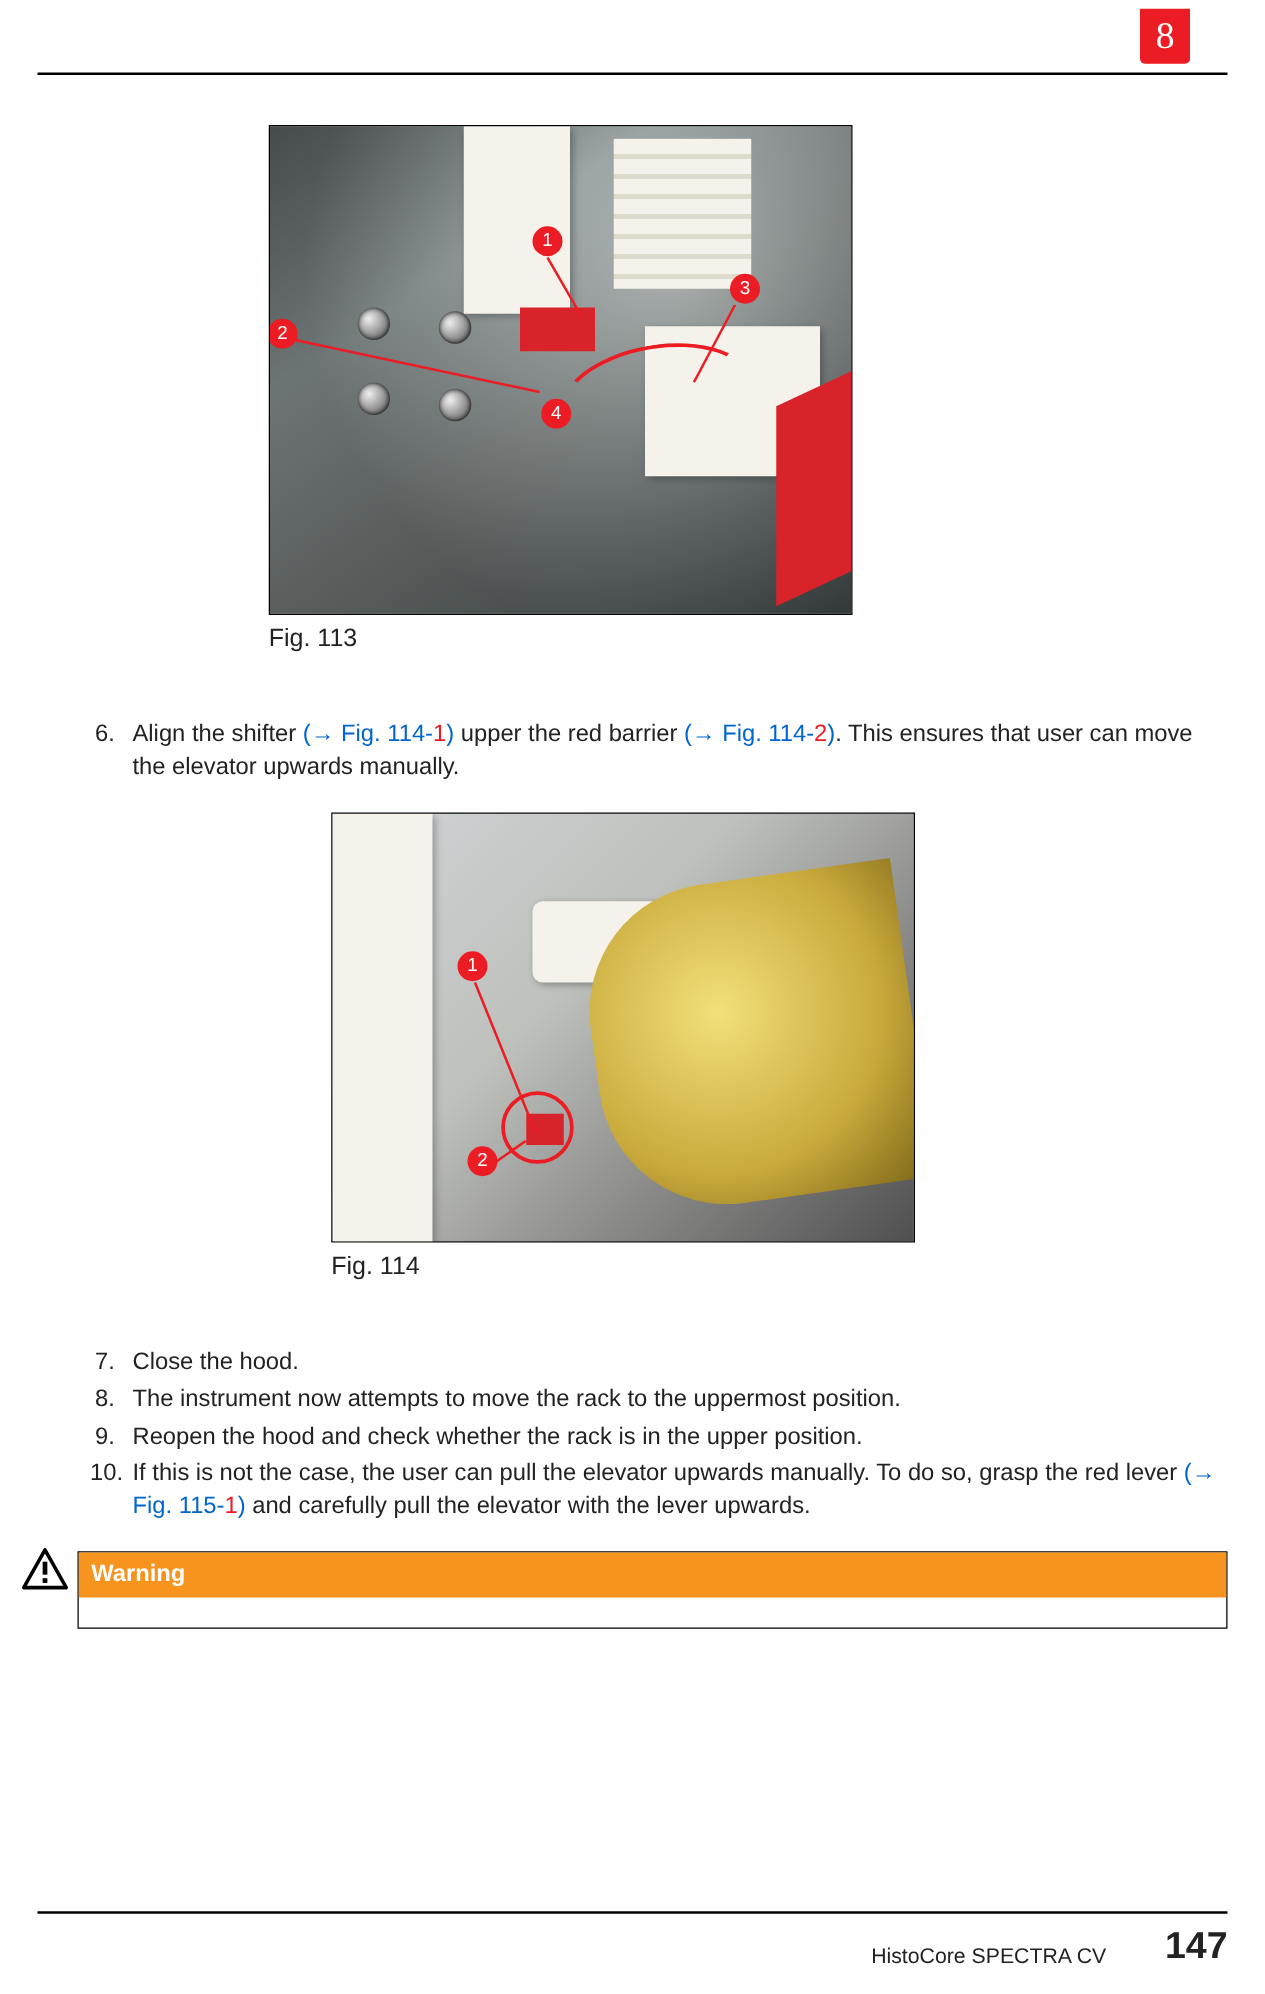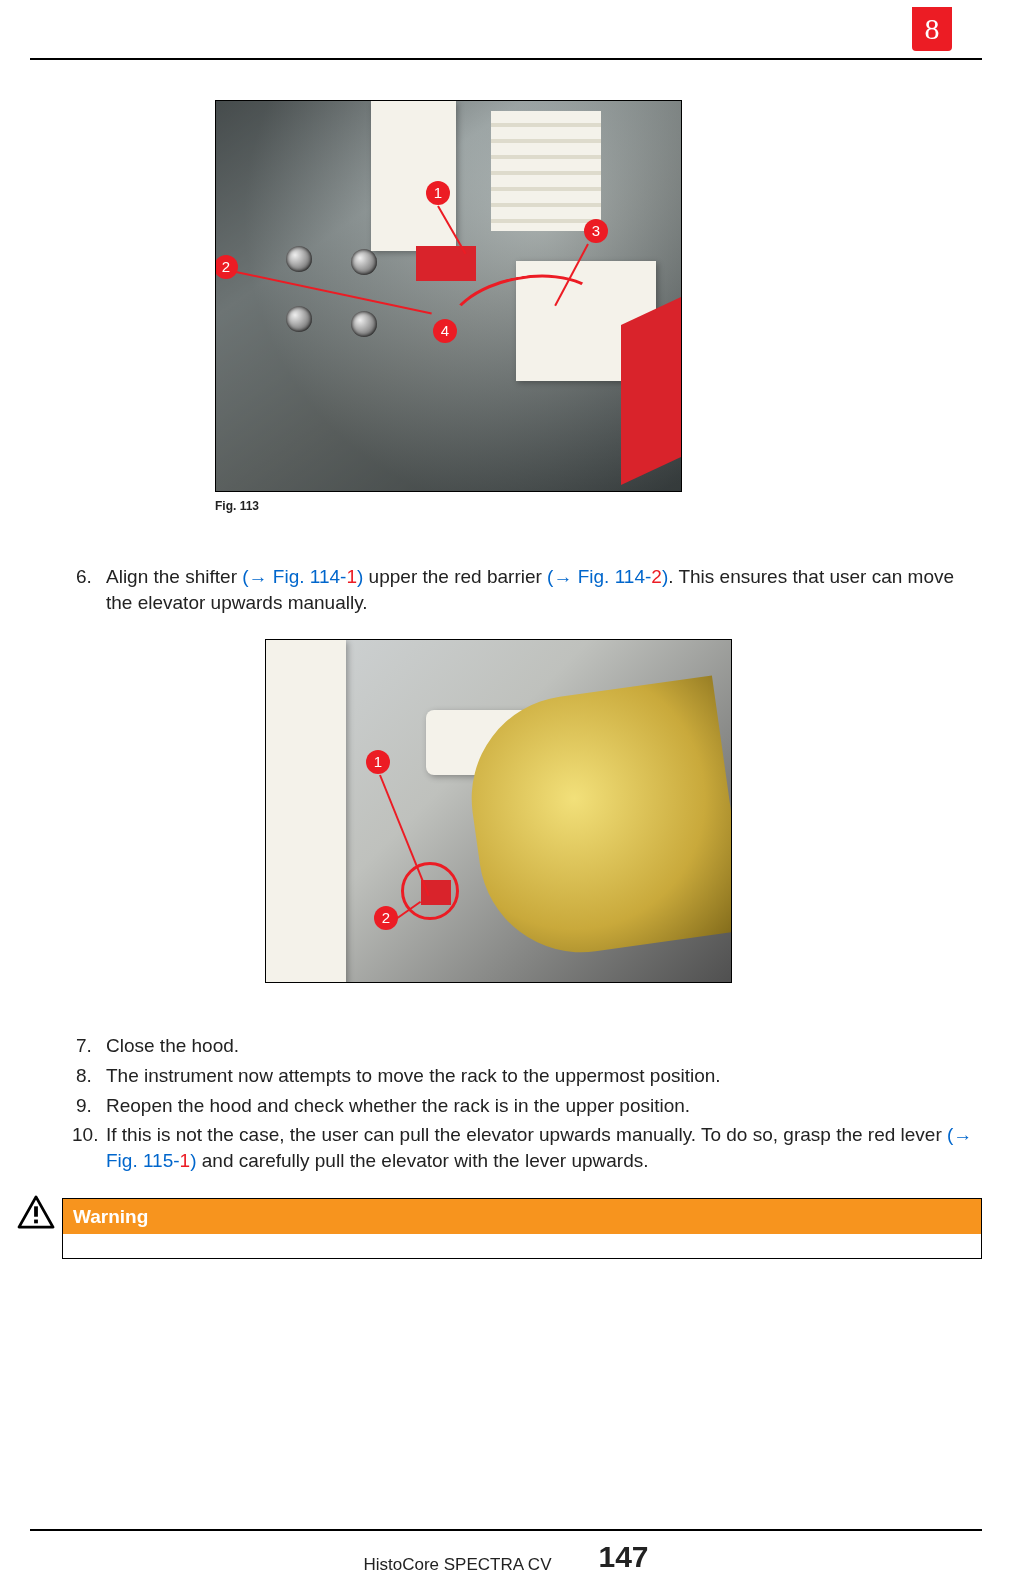--- a/index.html
+++ b/index.html
@@ -83,22 +83,22 @@
     display: flex; align-items: center; justify-content: center;
   }
   .line {
     position:absolute; background:#ec1c24; height:2px; transform-origin:left center;
   }
   .arrow-curve {
     position:absolute; border:3px solid #ec1c24; border-color:#ec1c24 transparent transparent transparent;
     border-radius:50%;
   }
   .fig-caption {
-    font-weight: 700;
-    font-size: 12px;
+    font-weight: 400;
+    font-size: 20px;
     margin-top: 6px;
   }
   .step {
     display: flex;
     margin-left: 46px;
     margin-bottom: 4px;
   }
   .step .num {
     width: 30px; flex: 0 0 30px;
     text-align: left;
@@ -128,21 +128,21 @@
   .warning-body {
     padding: 10px 12px 14px 12px;
     font-size: 19px;
   }
   .footer {
     position: absolute;
     bottom: 18px; left: 30px; right: 30px;
     border-top: 2px solid #000;
     padding-top: 6px;
     display: flex;
-    justify-content: center;
+    justify-content: flex-end;
     align-items: flex-end;
     gap: 47px;
   }
   .footer-product { font-size: 17px; }
   .footer-page { font-size: 30px; font-weight: 700; }
   .steps-block { margin-bottom: 24px; }
   .screw {
     position:absolute; width:26px; height:26px; border-radius:50%;
     background: radial-gradient(circle at 35% 35%, #eee, #888 60%, #333);
     box-shadow: inset 0 0 4px #000;
@@ -214,20 +214,21 @@
       <div style="position:absolute; left:135px; top:222px; width:58px; height:58px; border:3px solid #ec1c24; border-radius:50%;"></div>
       <div class="callout" style="left:100px; top:110px;">
           <span>1</span>
         </div>
       <div class="line" style="left:114px; top:134px; width:130px; transform:rotate(68deg);"></div>
       <div class="callout" style="left:108px; top:266px;">
           <span>2</span>
         </div>
       <div class="line" style="left:130px; top:278px; width:30px; transform:rotate(-35deg);"></div>
     </div>
+    <div class="fig-caption">Fig.  114</div>
   </div>
 
   <div class="steps-block">
     <div class="step">
       <div class="num">7.</div>
       <div class="txt">Close the hood.</div>
     </div>
     <div class="step">
       <div class="num">8.</div>
       <div class="txt">The instrument now attempts to move the rack to the uppermost position.</div>

